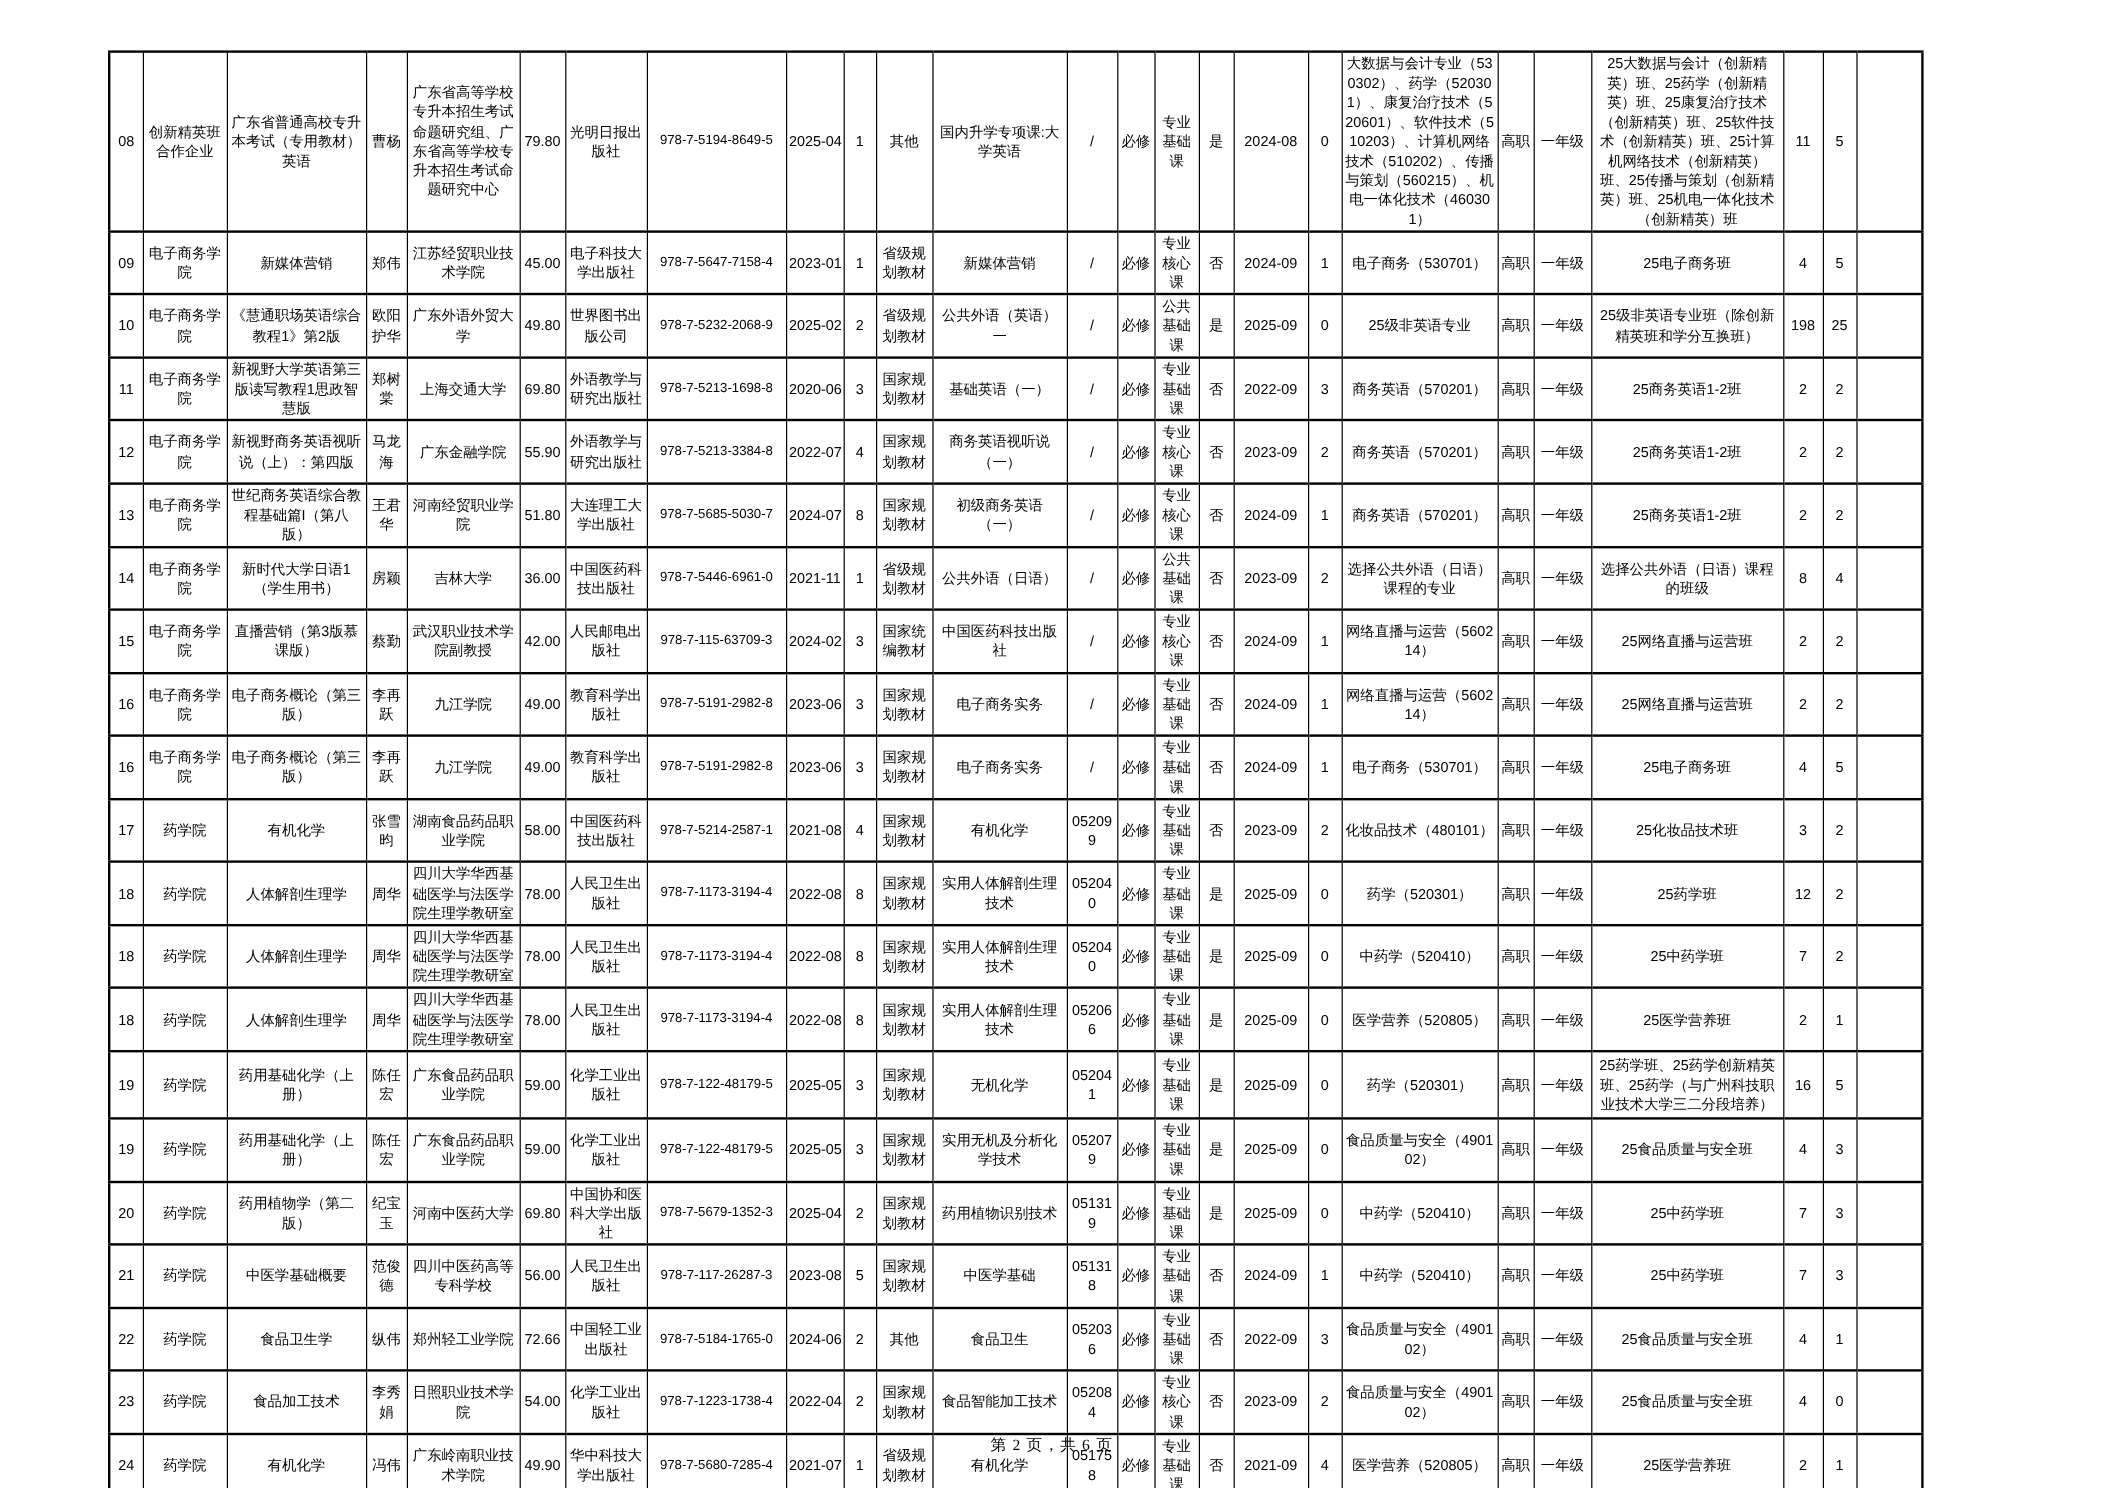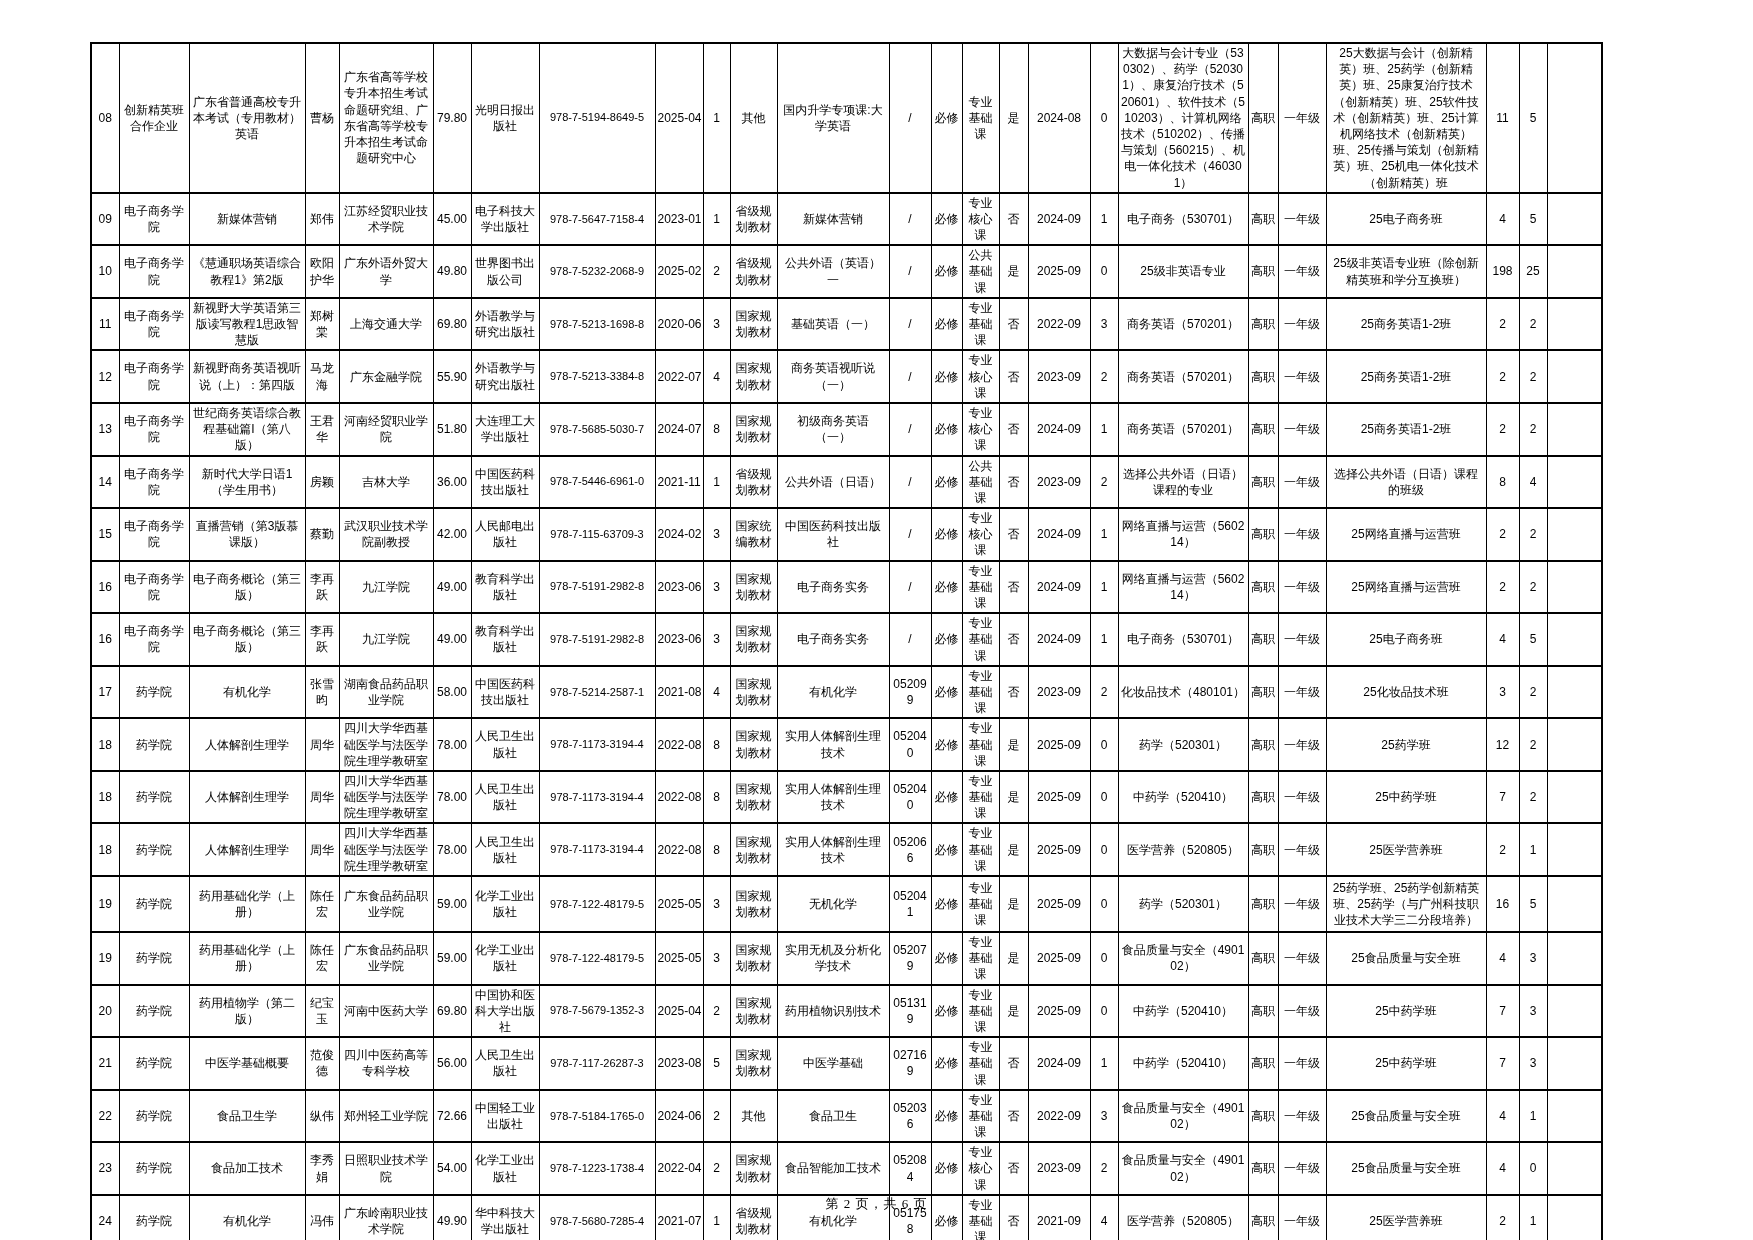--- a/index.html
+++ b/index.html
@@ -545,21 +545,21 @@
           <td class="c2">中医学基础概要</td>
           <td class="c3">范俊德</td>
           <td class="c4">四川中医药高等专科学校</td>
           <td class="c5">56.00</td>
           <td class="c6">人民卫生出版社</td>
           <td class="c7">978-7-117-26287-3</td>
           <td class="c8">2023-08</td>
           <td class="c9">5</td>
           <td class="c10">国家规划教材</td>
           <td class="c11">中医学基础</td>
-          <td class="c12">027169</td>
+          <td class="c12">051318</td>
           <td class="c13">必修</td>
           <td class="c14">专业基础课</td>
           <td class="c15">否</td>
           <td class="c16">2024-09</td>
           <td class="c17">1</td>
           <td class="c18">中药学（520410）</td>
           <td class="c19">高职</td>
           <td class="c20">一年级</td>
           <td class="c21">25中药学班</td>
           <td class="c22">7</td>

